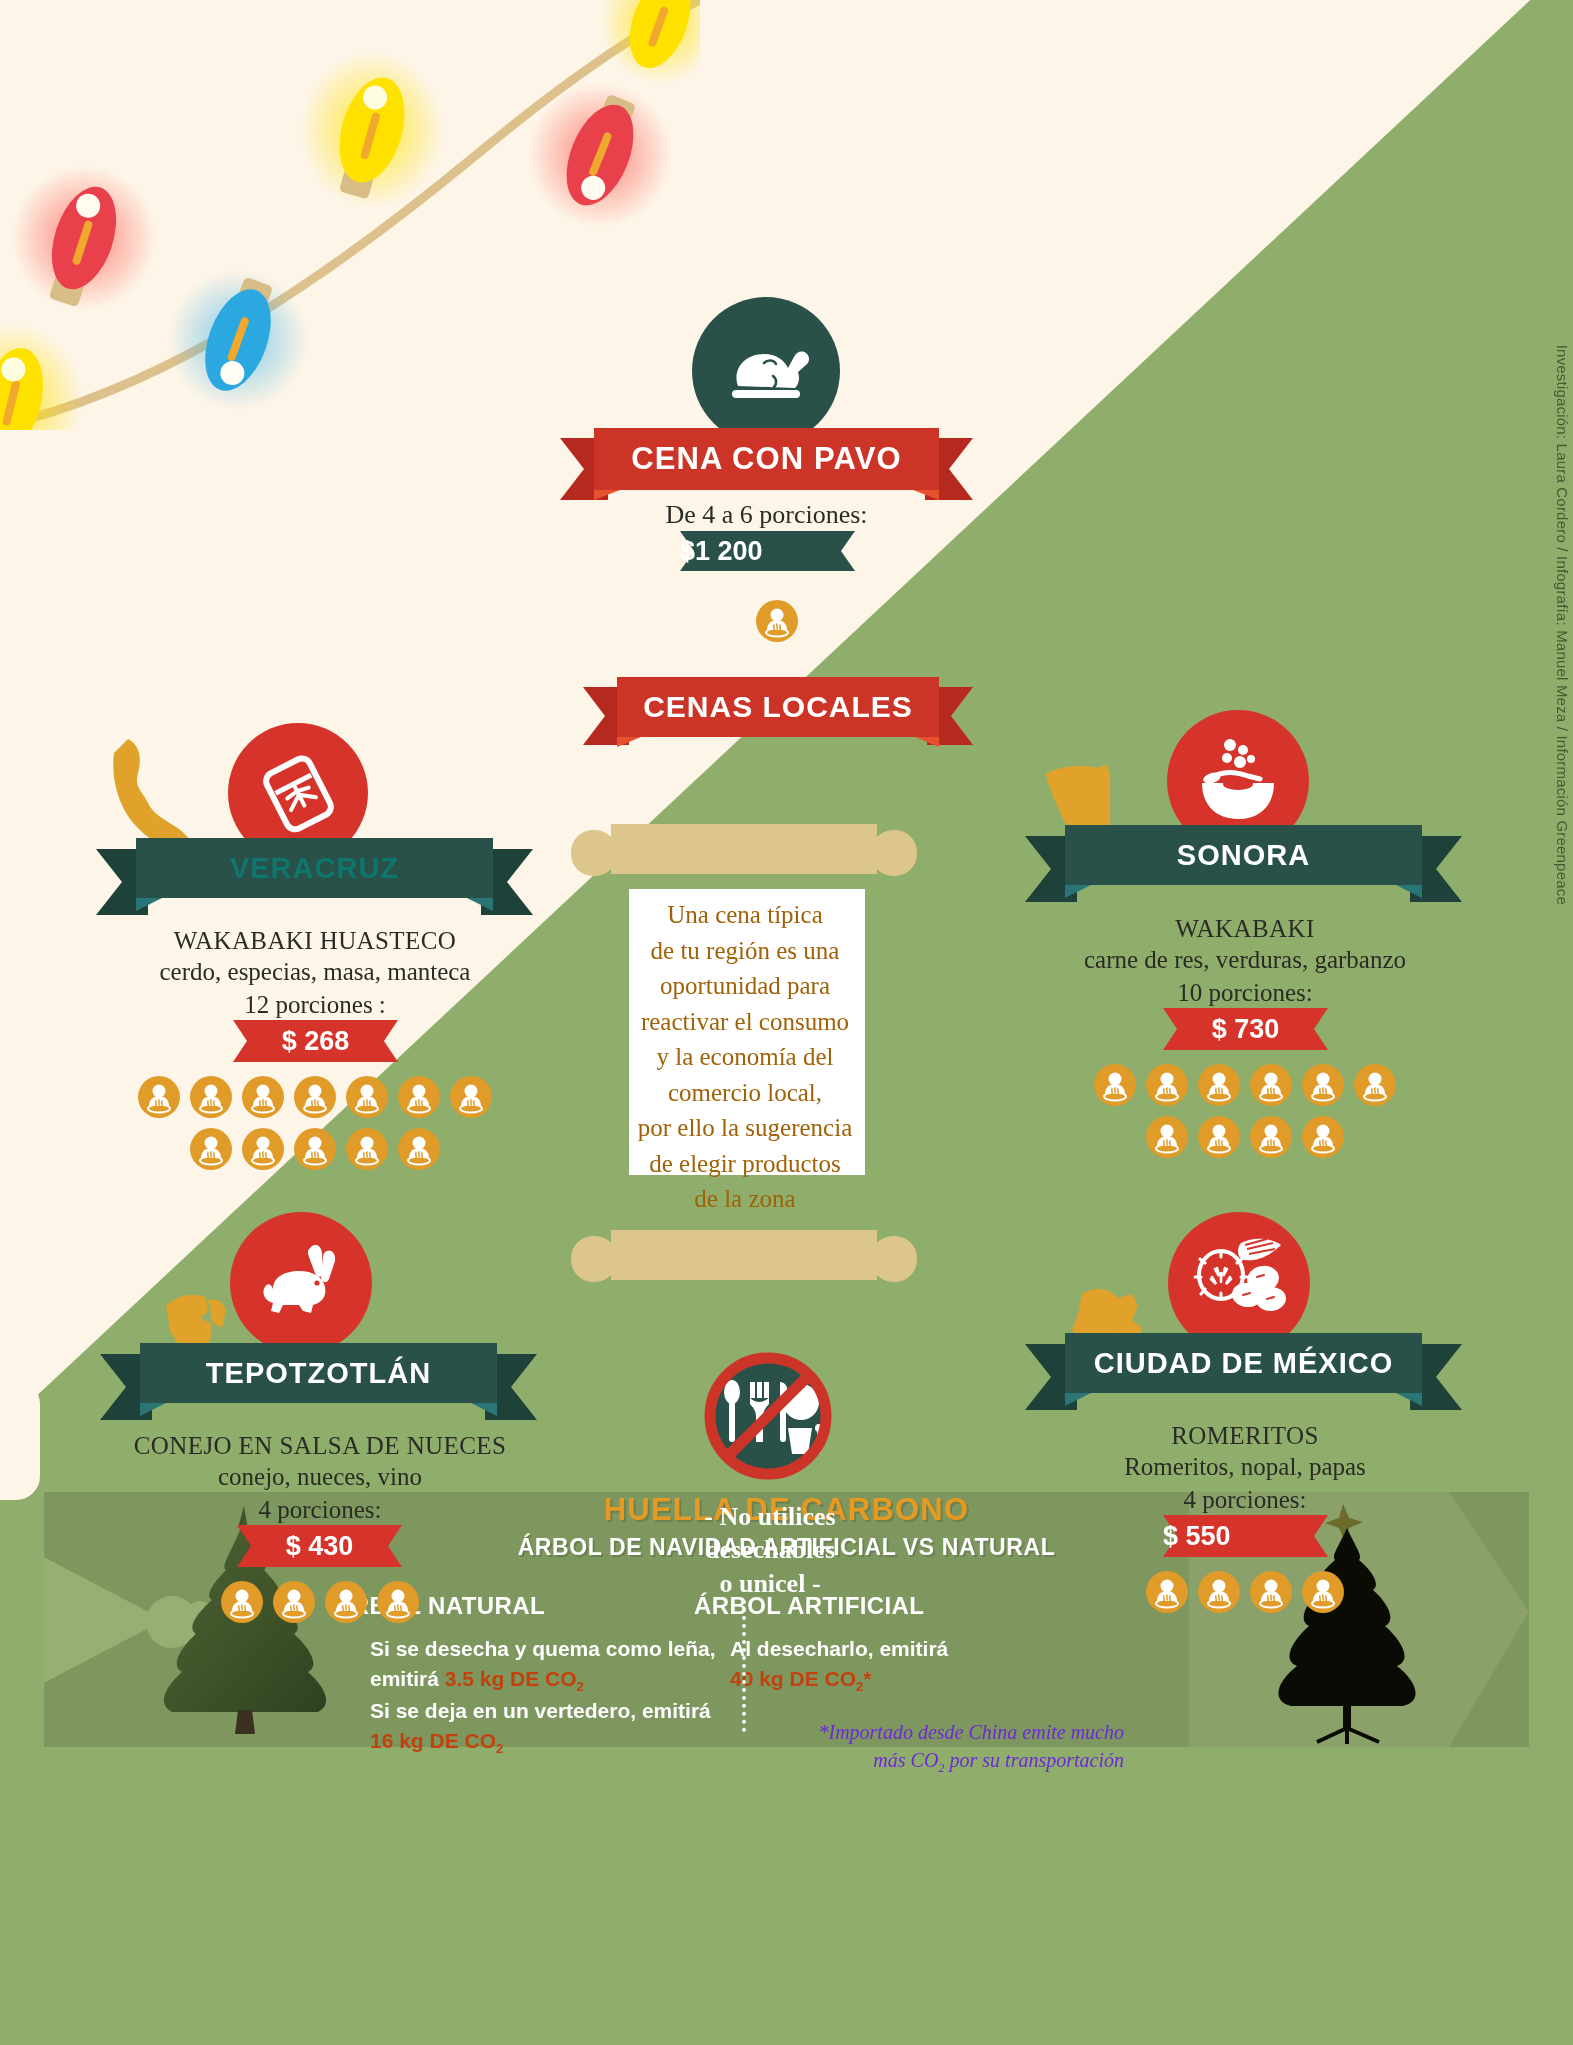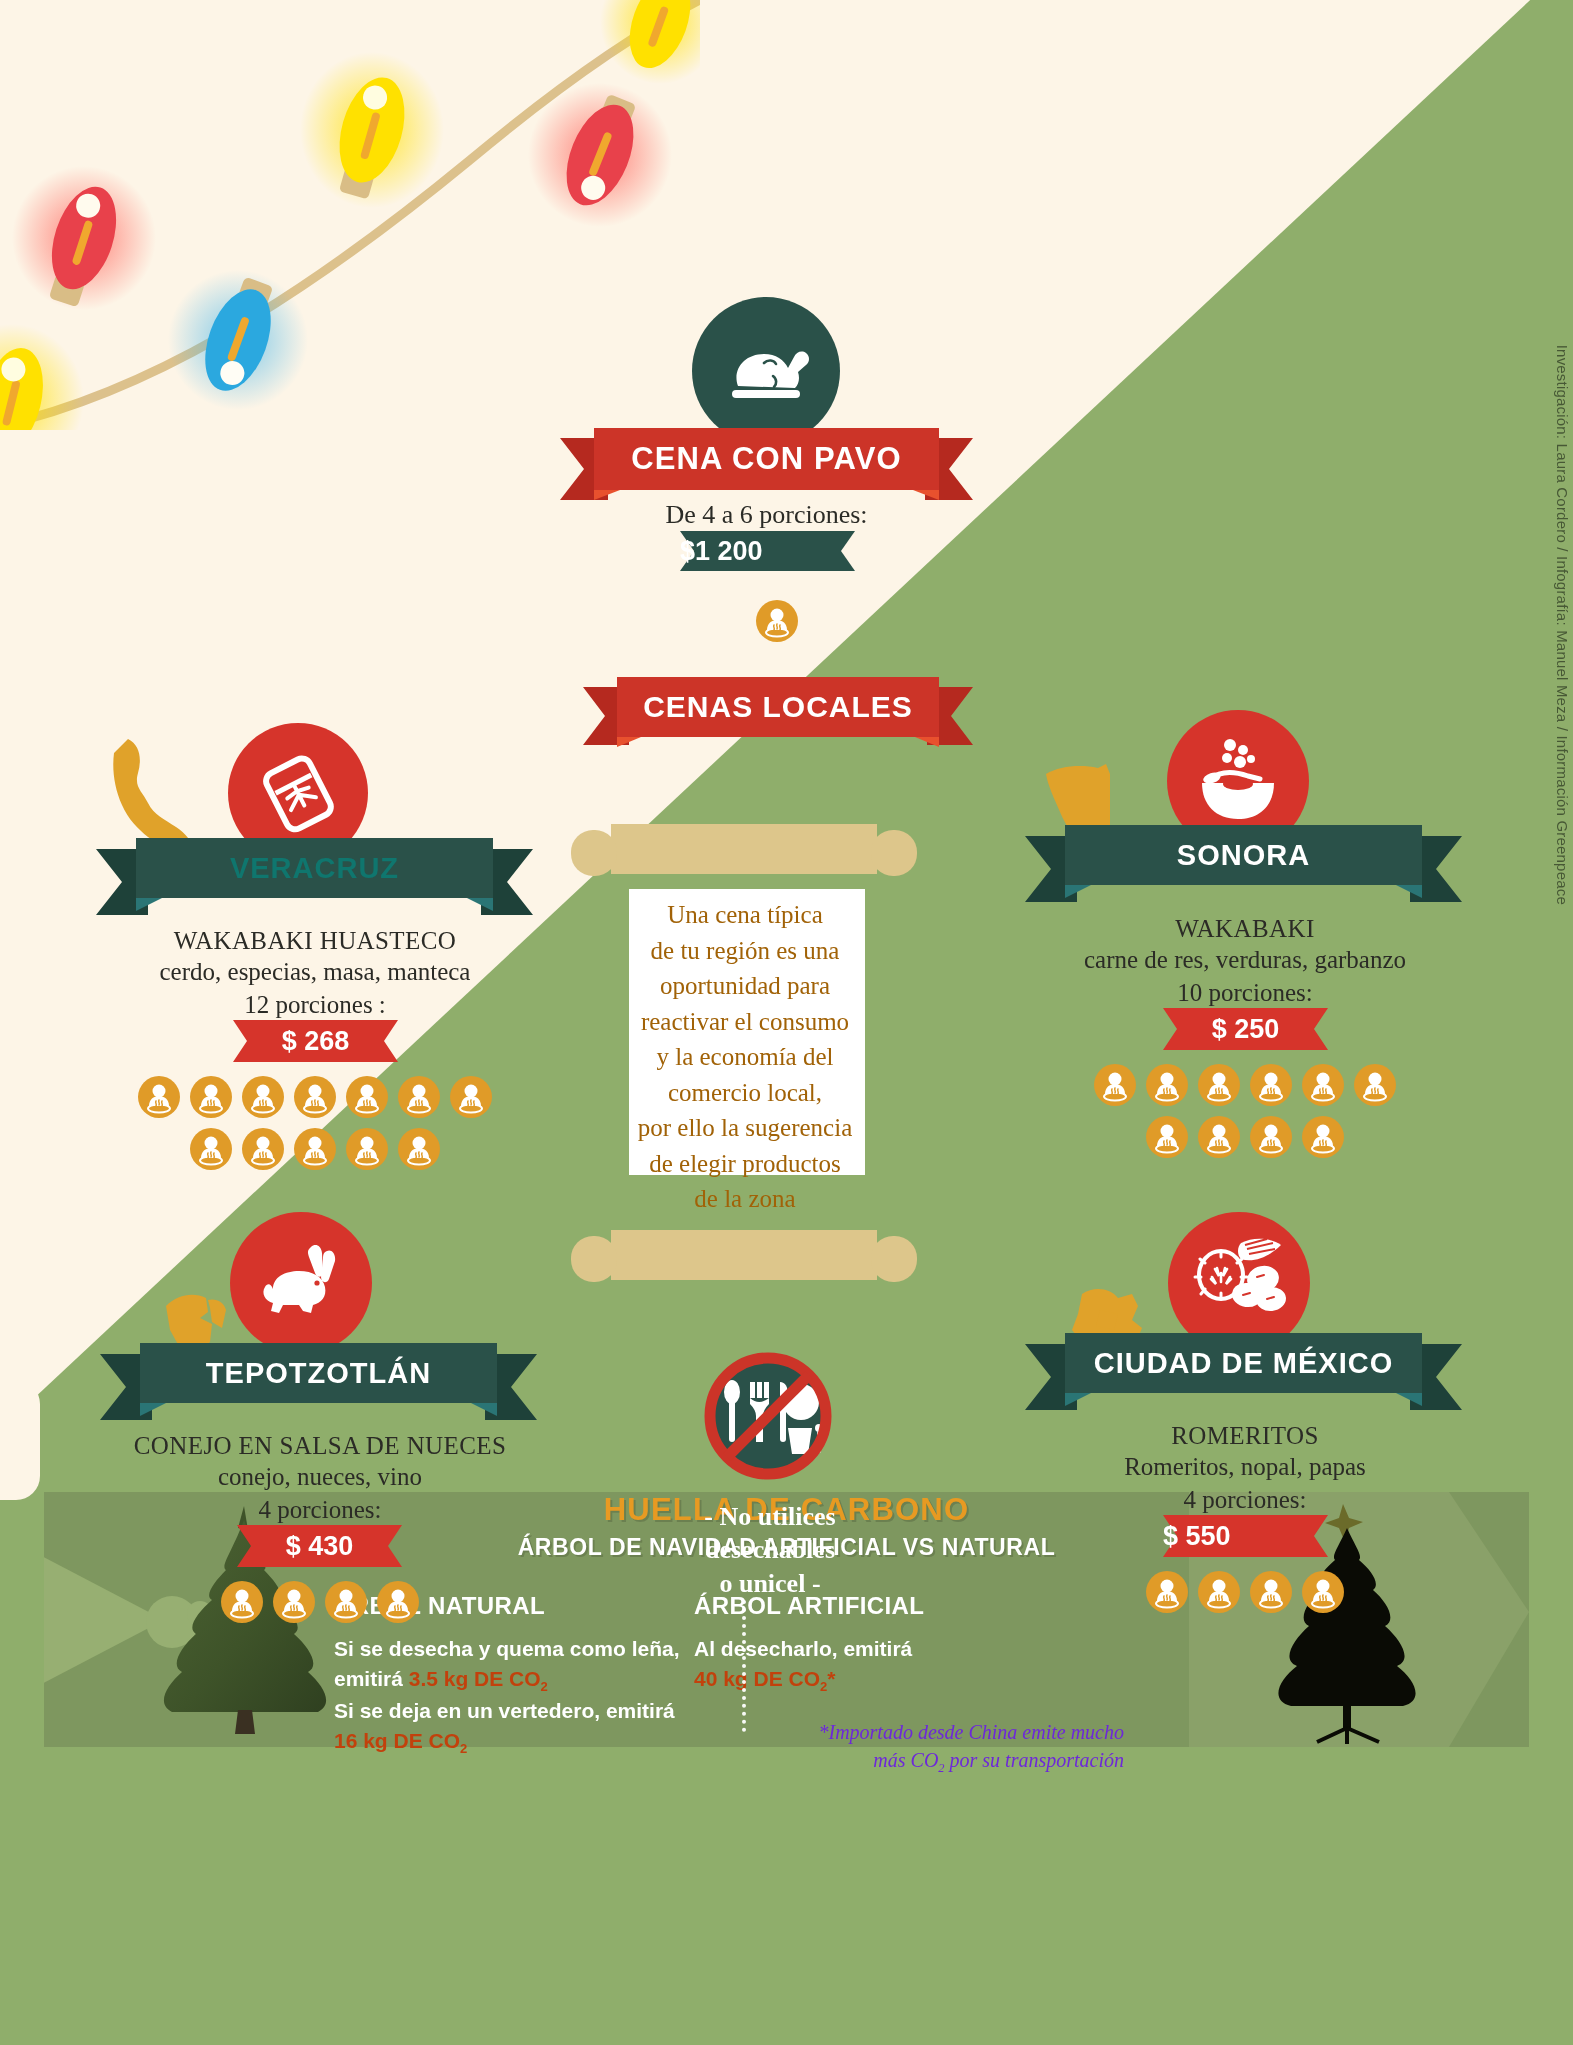--- a/index.html
+++ b/index.html
@@ -64,21 +64,21 @@
     text-align:center;color:#fff;font-family:"Liberation Sans",sans-serif;
     font-weight:bold;font-size:23px;letter-spacing:.6px;
     text-shadow:2px 2px 0 rgba(0,0,0,.15);margin-top:6px;
   }
   .col-head{
     color:#fff;font-family:"Liberation Sans",sans-serif;font-weight:bold;
     font-size:24px;letter-spacing:.4px;
   }
   .col-body{
     color:#fff;font-family:"Liberation Sans",sans-serif;font-weight:bold;
-    font-size:21px;line-height:1.42;margin-top:14px;
+    font-size:21px;line-height:1.42;margin-top:14px;margin-left:36px;
   }
   .hl{color:#c2410c;}
   .foot-note{
     color:#6d28d9;font-family:"Liberation Serif",serif;font-style:italic;
     font-size:20px;line-height:1.4;margin-top:22px;
   }
   .dotline{
     position:absolute;left:742px;top:1600px;width:0;height:132px;
     border-left:4px dotted #fff;z-index:7;opacity:.95;
   }
@@ -427,21 +427,21 @@
   <div class="dish-block" style="left:985px;top:913px;width:520px;z-index:7;">
     <div class="dish-name">WAKABAKI</div>
     <div class="dish-ing">carne de res, verduras, garbanzo</div>
     <div class="dish-por">10 porciones:</div>
   </div>
   <div style="position:absolute;left:1163px;top:1008px;width:165px;height:42px;z-index:7;">
     <svg width="165" height="42" viewBox="0 0 165 42" style="position:absolute;left:0;top:0;">
       <path d="M0 0 L165 0 L151 21 L165 42 L0 42 L14 21 Z" fill="#D6342B"></path>
     </svg>
     <div style="position:absolute;inset:0;display:flex;align-items:center;justify-content:center;">
-      <span style="color:#fff;font-family:'Liberation Sans',sans-serif;font-weight:bold;font-size:27px;">$ 250</span>
+      <span style="color:#fff;font-family:'Liberation Sans',sans-serif;font-weight:bold;font-size:27px;">$ 730</span>
     </div>
   </div>
   <div class="people" style="position:absolute;left:1085px;top:1064px;width:320px;z-index:7;">
     <svg class="person" viewBox="0 0 42 42">
         <circle cx="21" cy="21" r="21" fill="#E09B28"></circle>
         <circle cx="21" cy="15" r="6.5" fill="#fff"></circle>
         <path d="M11 30 c0 -6.5 4.6 -10 10 -10 s10 3.5 10 10 z" fill="#fff"></path>
         <ellipse cx="21" cy="32.5" rx="11" ry="4" fill="none" stroke="#fff" stroke-width="2"></ellipse>
         <path d="M18 25 c-1.2 2 1.2 3 0 5 M21 24 c-1.2 2 1.2 3 0 5 M24 25 c-1.2 2 1.2 3 0 5" stroke="#E09B28" stroke-width="1.5" fill="none" stroke-linecap="round"></path>
       </svg>

